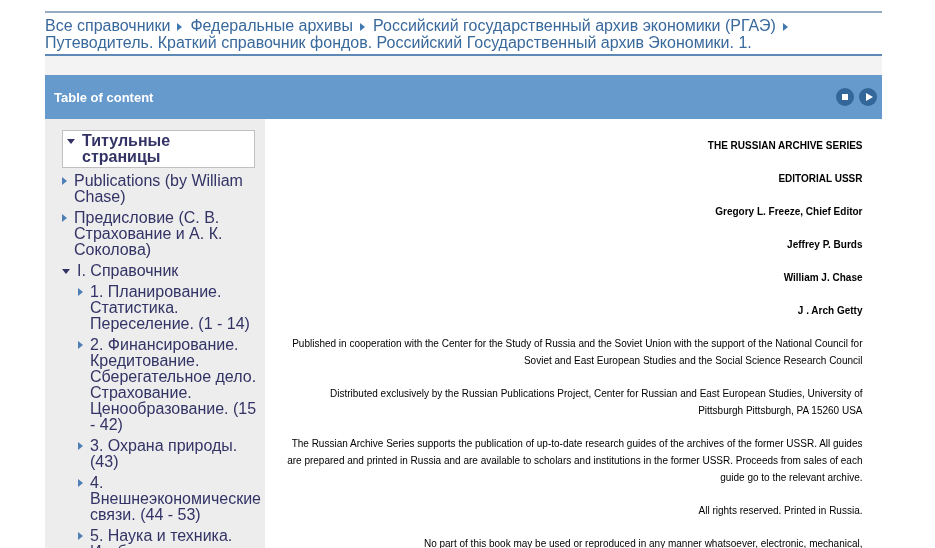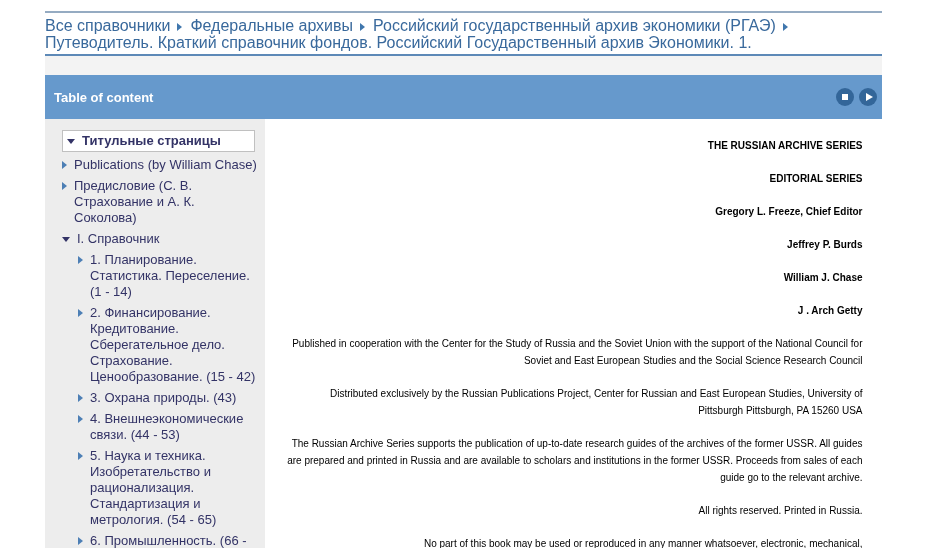--- a/index.html
+++ b/index.html
@@ -102,21 +102,21 @@
   }
   .main {
     flex: 1;
     background: #ffffff;
     overflow: hidden;
   }
   
   .node {
     display: flex;
     margin: 5px 8px 0 17px;
-    font-size: 13px;
+    font-size: 16px;
     line-height: 16px;
     color: #333366;
     cursor: pointer;
   }
   .node.lvl1 { margin-left: 33px; }
   .node.selected {
     background: #ffffff;
     border: 1px solid #c0c0c0;
     width: 193px;
     box-sizing: border-box;
@@ -220,21 +220,21 @@
           <span class="node-label">6. Промышленность. (66 - 1064)</span>
         </div>
         <div class="node lvl1">
           <span class="tri tri-right"></span>
           <span class="node-label">7. Сельское хозяйство. (1065</span>
         </div>
       </div>
     <div class="main">
       <div class="main-inner" id="main-inner">
           <p class="h">THE RUSSIAN ARCHIVE SERIES</p>
-          <p class="h">EDITORIAL SERIES</p>
+          <p class="h">EDITORIAL USSR</p>
           <p class="h">Gregory L. Freeze, Chief Editor</p>
           <p class="h">Jeffrey P. Burds</p>
           <p class="h">William J. Chase</p>
           <p class="h">J . Arch Getty</p>
           <p class="para">Published in cooperation with the Center for the Study of Russia and the Soviet Union with the support of the National Council for Soviet and East European Studies and the Social Science Research Council</p>
           <p class="para">Distributed exclusively by the Russian Publications Project, Center for Russian and East European Studies, University of Pittsburgh Pittsburgh, PA 15260 USA</p>
           <p class="para">The Russian Archive Series supports the publication of up-to-date research guides of the archives of the former USSR. All guides are prepared and printed in Russia and are available to scholars and institutions in the former USSR. Proceeds from sales of each guide go to the relevant archive.</p>
           <p class="para">All rights reserved. Printed in Russia.</p>
           <p class="para">No part of this book may be used or reproduced in any manner whatsoever, electronic, mechanical,</p>
         </div>

